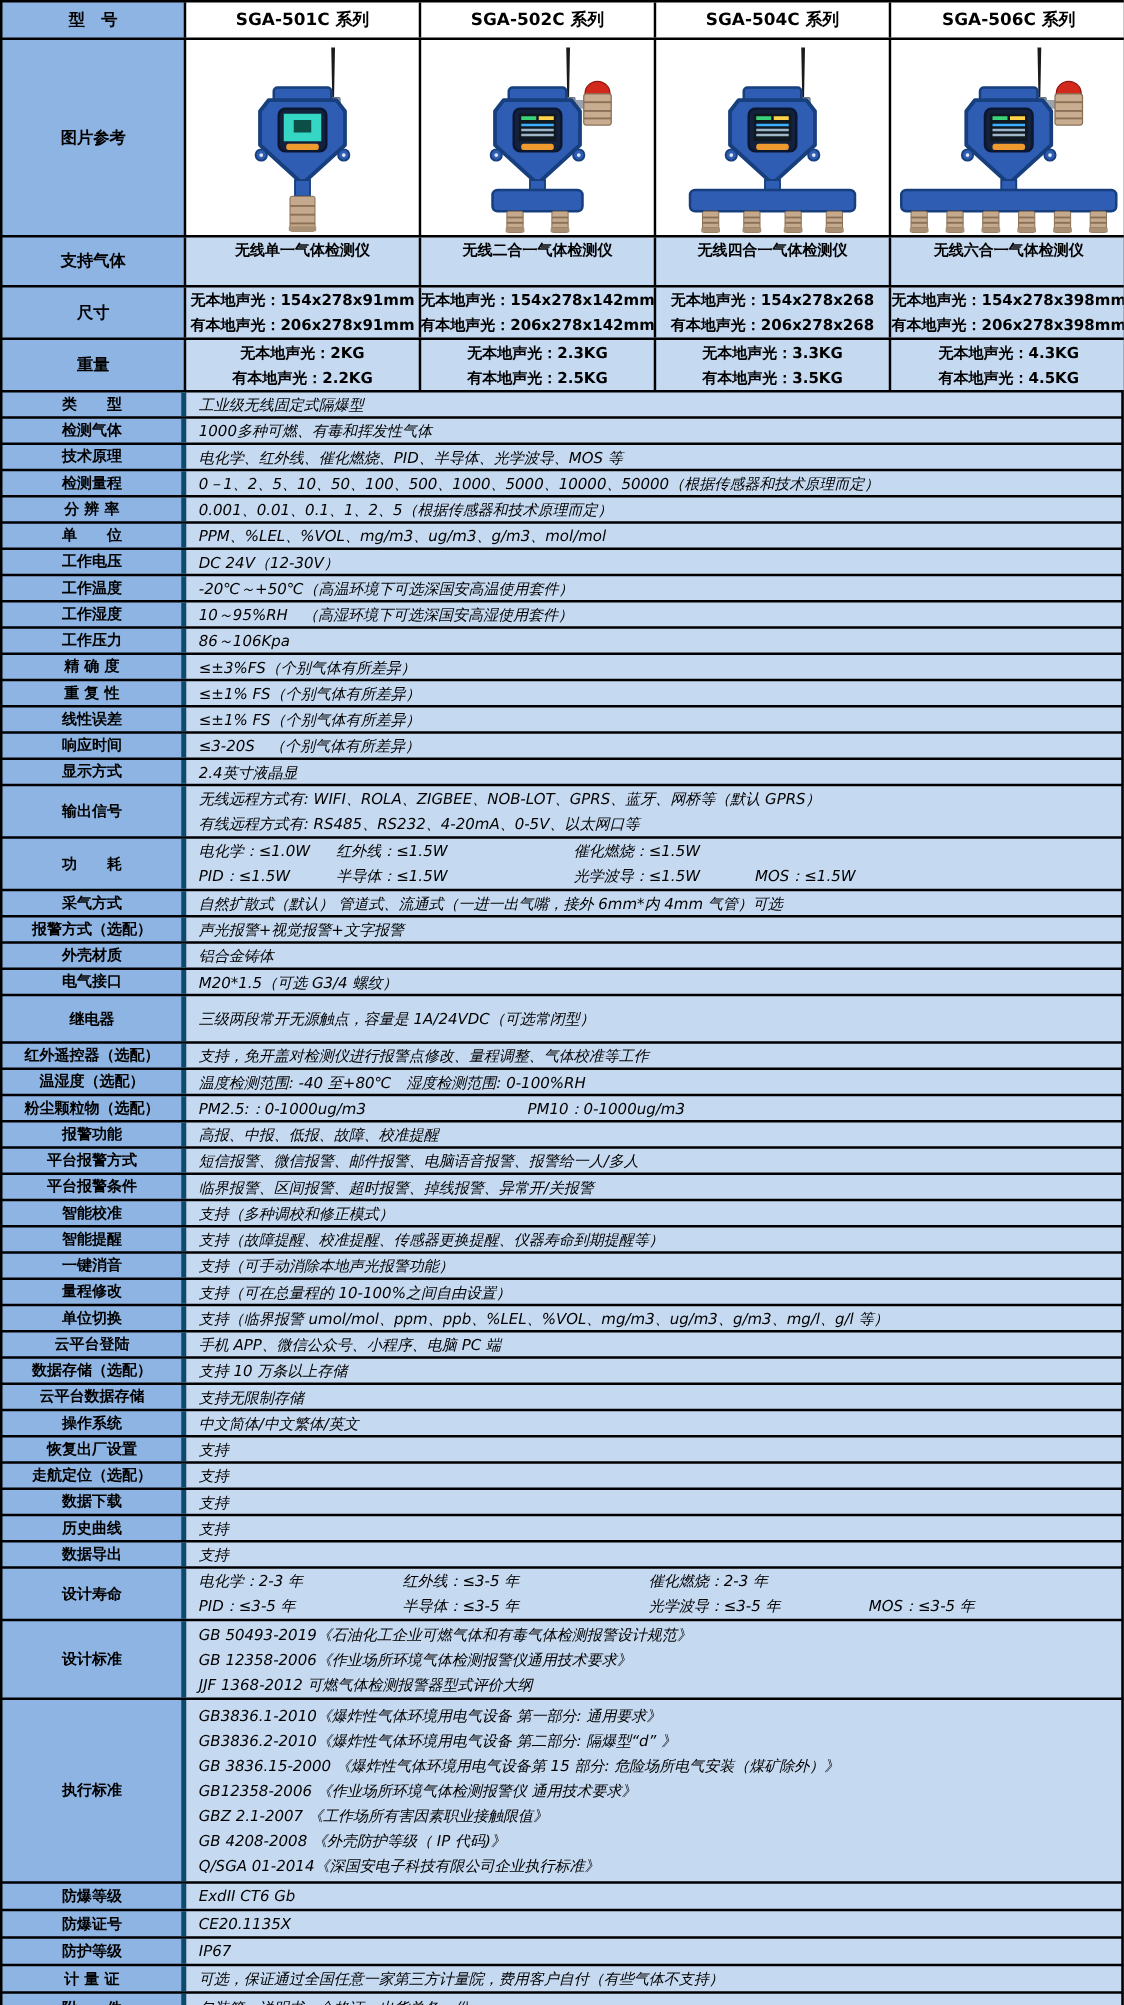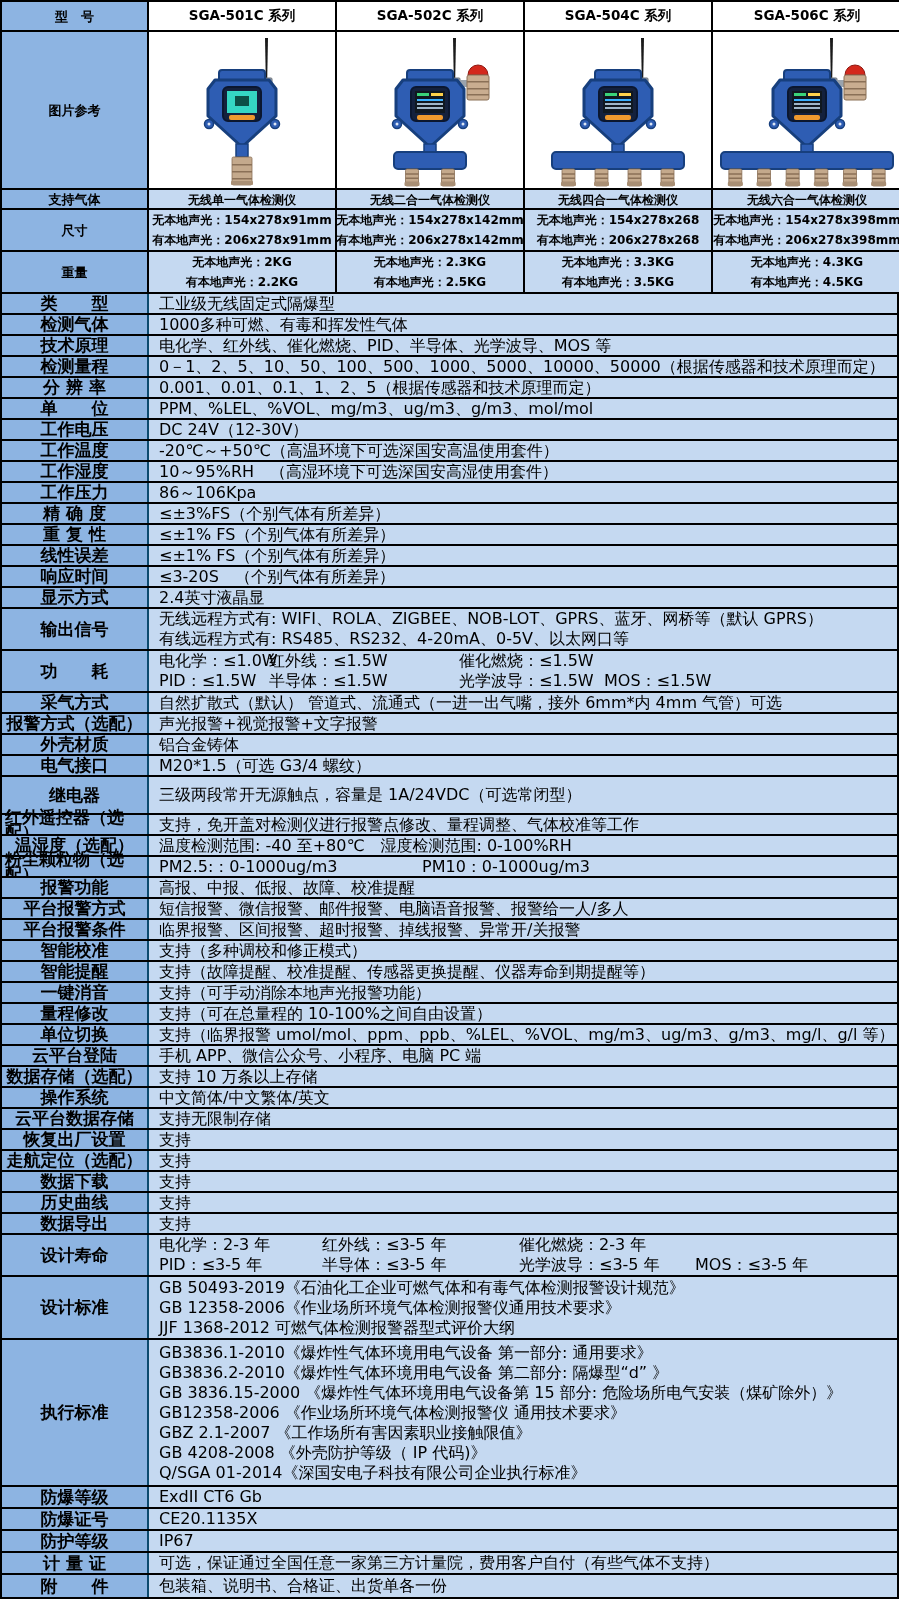--- a/index.html
+++ b/index.html
@@ -11,34 +11,34 @@
   .cell:last-child{border-right:none;}
   .lbl{width:147px;min-width:147px;background:#8db4e2;display:flex;align-items:center;justify-content:center;
        font-weight:bold;font-size:13px;text-align:center;padding:0 4px;line-height:15px;}
   .model{width:188px;min-width:188px;background:#fff;display:flex;align-items:center;justify-content:center;
        font-weight:bold;font-size:13.5px;}
   .model:last-child{flex:1;}
   .hdr-row{height:30px;}
   .img-row{height:158px;}
   .img{width:188px;min-width:188px;background:#fff;display:flex;align-items:flex-end;justify-content:center;}
   .img:last-child{flex:1;}
-  .support-row{height:20px;}
+  .support-row{height:40px;}
   .dim-row,.wt-row{height:42px;}
   .vcell{width:188px;min-width:188px;background:#c5d9f1;display:flex;flex-direction:column;
        align-items:center;justify-content:flex-start;font-weight:bold;font-size:12px;}
   .vcell:last-child{flex:1;}
   .vcell .vline{line-height:20px;white-space:nowrap;}
   
   .spec-row{display:flex;border-bottom:2px solid #000;box-sizing:border-box;height:calc(var(--lines,1)*21px);}
   .spec-row:last-child{border-bottom:none;}
   .spec-row .label-cell{width:147px;min-width:147px;background:#8db4e2;display:flex;align-items:center;
-       justify-content:center;font-weight:bold;font-size:17px;text-align:left;padding:0 3px;line-height:15px;
-       box-sizing:border-box;border-right:2px solid #0c4a6e;}
+       justify-content:center;font-weight:bold;font-size:12px;text-align:right;padding:0 3px;line-height:15px;
+       box-sizing:border-box;border-right:4px solid #0c4a6e;}
   .spec-row .value-cell{flex:1;background:#c5d9f1;display:flex;flex-direction:column;justify-content:center;
-       padding-left:10px;font-size:16px;}
+       padding-left:10px;font-size:12px;font-style:italic;}
   .spec-row .vline{line-height:20px;white-space:nowrap;}
   .seg{display:inline-block;}
   .row-power .seg:nth-child(1){width:110px;}
   .row-power .seg:nth-child(2){width:190px;}
   .row-power .seg:nth-child(3){width:145px;}
   .row-life .seg:nth-child(1){width:163px;}
   .row-life .seg:nth-child(2){width:197px;}
   .row-life .seg:nth-child(3){width:176px;}
   .row-dust .seg:nth-child(1){width:263px;}
   .row-relay{height:38px;}
@@ -483,30 +483,30 @@
         <div class="value-cell">
           <div class="vline"><span class="seg">手机 APP、微信公众号、小程序、电脑 PC 端</span></div>
         </div>
       </div>
       <div class="spec-row row-storage" style="--lines: 1;">
         <div class="label-cell">数据存储（选配）</div>
         <div class="value-cell">
           <div class="vline"><span class="seg">支持 10 万条以上存储</span></div>
         </div>
       </div>
+      <div class="spec-row row-cloud_storage" style="--lines: 1;">
+        <div class="label-cell">云平台数据存储</div>
+        <div class="value-cell">
+          <div class="vline"><span class="seg">支持无限制存储</span></div>
+        </div>
+      </div>
       <div class="spec-row row-os" style="--lines: 1;">
         <div class="label-cell">操作系统</div>
         <div class="value-cell">
           <div class="vline"><span class="seg">中文简体/中文繁体/英文</span></div>
-        </div>
-      </div>
-      <div class="spec-row row-cloud_storage" style="--lines: 1;">
-        <div class="label-cell">云平台数据存储</div>
-        <div class="value-cell">
-          <div class="vline"><span class="seg">支持无限制存储</span></div>
         </div>
       </div>
       <div class="spec-row row-factory_reset" style="--lines: 1;">
         <div class="label-cell">恢复出厂设置</div>
         <div class="value-cell">
           <div class="vline"><span class="seg">支持</span></div>
         </div>
       </div>
       <div class="spec-row row-nav" style="--lines: 1;">
         <div class="label-cell">走航定位（选配）</div>

